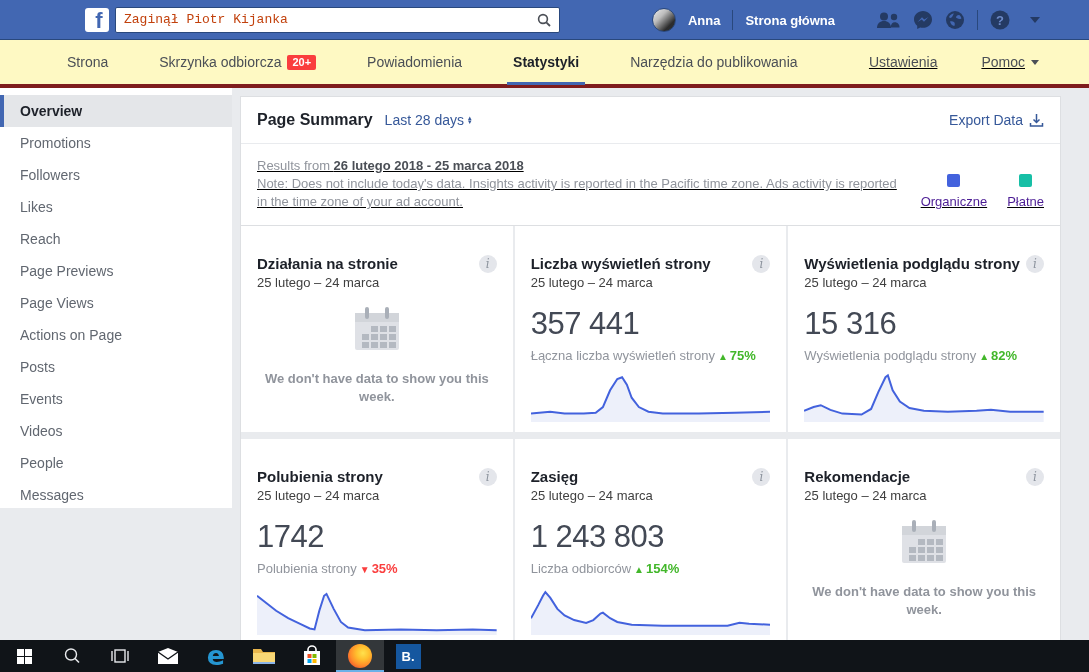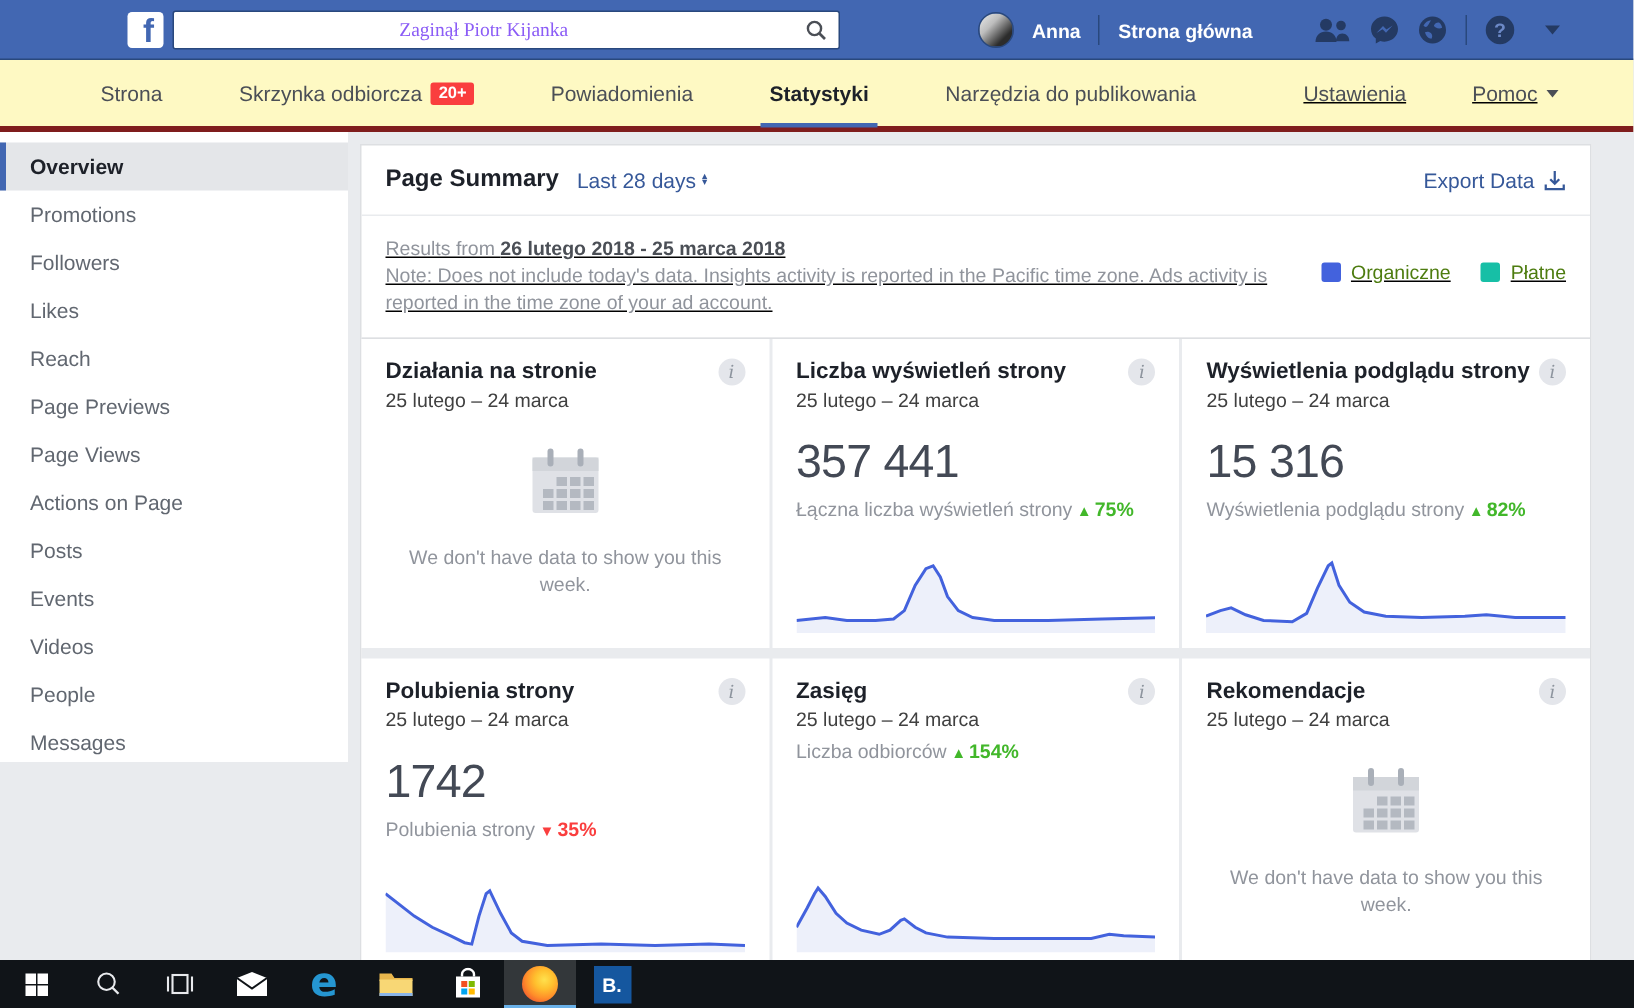--- a/index.html
+++ b/index.html
@@ -3,21 +3,21 @@
 <meta charset="utf-8">
 <style>
   * { margin:0; padding:0; box-sizing:border-box; }
   html,body { width:1089px; height:672px; overflow:hidden; font-family:"Liberation Sans","DejaVu Sans",sans-serif; background:#e9ebee; }
 
   
   .topbar { height:40px; background:#4267b2; border-bottom:1px solid #29487d; display:flex; align-items:center; position:relative; z-index:5; }
   .fb-logo { width:24px; height:24px; background:#fff; border-radius:3px; margin-left:85px; color:#4267b2; font-weight:bold; font-size:22px; line-height:22px; text-align:center; cursor:pointer; }
   .fb-logo span{ position:relative; left:2px; top:2px; display:block; }
   .searchbox { margin-left:6px; width:445px; height:26px; background:#fff; border-radius:2px; border:1px solid #29487d; display:flex; align-items:center; }
-  .searchbox input { flex:1; border:none; outline:none; font-size:13px; color:#8b5cf6; padding:0 8px; font-family:Liberation Serif, serif; background:transparent;text-align:center; }
+  .searchbox input { flex:1; border:none; outline:none; font-size:13px; color:#c2410c; padding:0 8px; font-family:Liberation Mono, monospace; background:transparent; }
   .searchbox .mag { width:30px; height:24px; display:flex; align-items:center; justify-content:center; cursor:pointer; }
   .top-right { position:absolute; right:49px; top:0; height:40px; display:flex; align-items:center; gap:12px; }
   .avatar { width:24px; height:24px; border-radius:50%; background:linear-gradient(135deg,#ececec 0%,#bdbdbd 35%,#2c2c2c 75%); border:1px solid #29487d; cursor:pointer; }
   .top-link { color:#fff; font-weight:bold; font-size:13px; text-decoration:none; cursor:pointer; }
   .v-sep { width:1px; height:20px; background:#29487d; }
   .hdr-icon { cursor:pointer; display:flex; align-items:center; }
   .caret-down { width:0; height:0; border-left:5px solid transparent; border-right:5px solid transparent; border-top:6px solid #243a63; cursor:pointer; }
 
   
   .pagenav { height:48px; background:#fef9c3; border-bottom:4px solid #7f1d1d; display:flex; align-items:stretch; padding:0 48px 0 65px; position:relative; z-index:4; }
@@ -41,38 +41,38 @@
   .sum-head { height:47px; display:flex; align-items:center; padding:0 16px; border-bottom:1px solid #e9ebee; }
   .sum-title { font-size:16px; font-weight:bold; color:#1d2129; }
   .range-sel { margin-left:12px; color:#365899; font-size:14px; display:flex; align-items:center; gap:4px; cursor:pointer; }
   .sortglyph { display:flex; flex-direction:column; line-height:4px; font-size:7px; color:#365899; }
   .export-btn { margin-left:auto; color:#365899; font-size:14px; display:flex; align-items:center; gap:6px; cursor:pointer; }
 
   .results { display:flex; padding:13px 16px 14px 16px;text-decoration:underline; }
   .res-text { font-size:13px; color:#90949c; line-height:18px; max-width:640px; }
   .res-range { font-weight:bold; color:#4b4f56; }
   .legend { margin-left:auto; display:flex; gap:20px; align-items:flex-start; padding-top:17px; white-space:nowrap; }
-  .leg-item { display:flex; align-items:center; gap:7px; font-size:13px; color:#4d7c0f; }
+  .leg-item { display:flex; align-items:center; gap:7px; font-size:13px; color:#4c1d95;flex-direction:column; }
   .swatch { width:13px; height:13px; border-radius:2px; }
 
   .cards { display:grid; grid-template-columns:repeat(3,1fr); grid-auto-rows:206px; gap:7px 2px; background:#e9ebee; border-top:1px solid #dddfe2; }
   .card { background:#fff; padding:13px 16px 10px 16px; display:flex; flex-direction:column; position:relative; }
-  .card-head { display:flex; align-items:flex-start; }
+  .card-head { display:flex; align-items:flex-start;margin-top:16px; }
   .card-title { font-size:15px; font-weight:bold; color:#1d2129; }
   .card-date { font-size:13px; color:#404040; margin-top:3px; }
   .info-i { margin-left:auto; width:18px; height:18px; border-radius:50%; background:#e4e6eb; color:#8d949e; font-family:"DejaVu Serif",serif; font-style:italic; font-size:12px; text-align:center; line-height:18px; cursor:pointer; flex:none; }
   .big-num { font-size:31px; color:#434955; margin-top:16px; letter-spacing:-0.5px; }
   .metric-row { font-size:13px; color:#90949c; margin-top:6px; }
   .delta { font-weight:bold; margin-left:3px; }
   .delta.up { color:#42b72a; }
   .delta.down { color:#fa3e3e; }
   .delta.up::before { content:"▲"; font-size:10px; margin-right:2px; }
   .delta.down::before { content:"▼"; font-size:10px; margin-right:2px; }
   .spark { margin-top:auto; height:56px; width:100%; }
-  .empty-wrap { margin:auto; text-align:center; }
+  .empty-wrap { margin:auto; text-align:center;font-weight:bold; }
   .empty-msg { font-size:13px; color:#90949c; line-height:18px; max-width:232px; margin:14px auto 0 auto; }
 
   
   .taskbar { position:fixed; left:0; bottom:0; width:1089px; height:32px; background:#101418; display:flex; z-index:10; }
   .tb-slot { width:48px; height:32px; display:flex; align-items:center; justify-content:center; cursor:pointer; position:relative; }
   .tb-slot.active { background:rgba(255,255,255,.15); }
   .tb-slot.active::after { content:""; position:absolute; left:0; right:0; bottom:0; height:2px; background:#6ab1e8; }
   .win-grid { display:grid; grid-template-columns:7px 7px; grid-template-rows:7px 7px; gap:1px; }
   .win-grid div { background:#fff; }
   .ff-ball { width:24px; height:24px; border-radius:50%; background:radial-gradient(circle at 62% 38%, #ffe14d 0%, #ffc02e 30%, #ff8f2a 58%, #f0572f 82%, #d83a52 100%); }
@@ -297,20 +297,21 @@
         </div>
 
         <div class="card">
           <div class="card-head">
               <div>
             <div class="card-title">Zasięg</div>
             <div class="card-date">25 lutego – 24 marca</div>
           </div>
               <div class="info-i">i</div>
             </div>
+          <div class="big-num">1 243 803</div>
           <div class="metric-row"><span>Liczba odbiorców</span><span class="delta up">154%</span></div>
           <svg class="spark" viewBox="0 0 100 30" preserveAspectRatio="none">
             <polygon fill="#edf0fa" points="0,21 3,14 5,9 6,7 8,10 11,16 14,19.5 18,22 23,23.5 26,22 29,18.5 30,18 33,21 36,23 42,24.5 55,25 70,25 82,25 87,23.5 91,24 100,24.5 100,30 0,30"></polygon>
             <polyline fill="none" stroke="#4362dd" stroke-width="2" vector-effect="non-scaling-stroke" points="0,21 3,14 5,9 6,7 8,10 11,16 14,19.5 18,22 23,23.5 26,22 29,18.5 30,18 33,21 36,23 42,24.5 55,25 70,25 82,25 87,23.5 91,24 100,24.5"></polyline>
           </svg>
         </div>
 
         <div class="card">
           <div class="card-head">
               <div>

